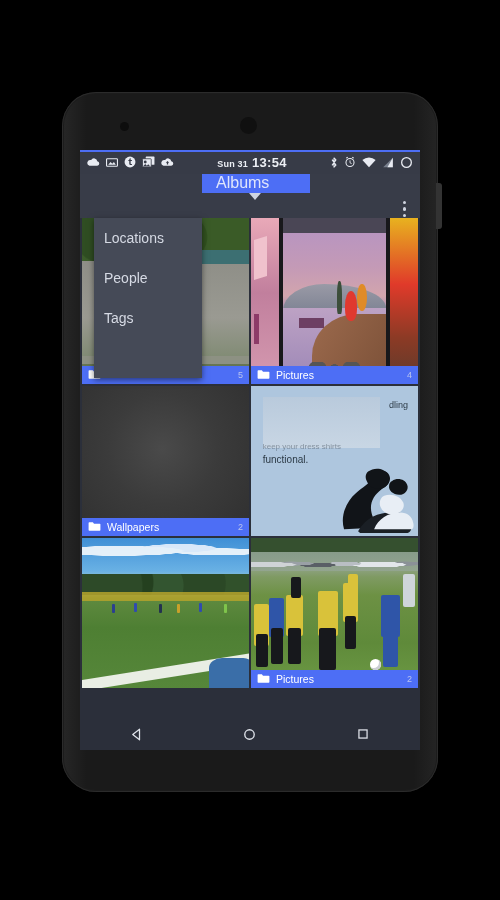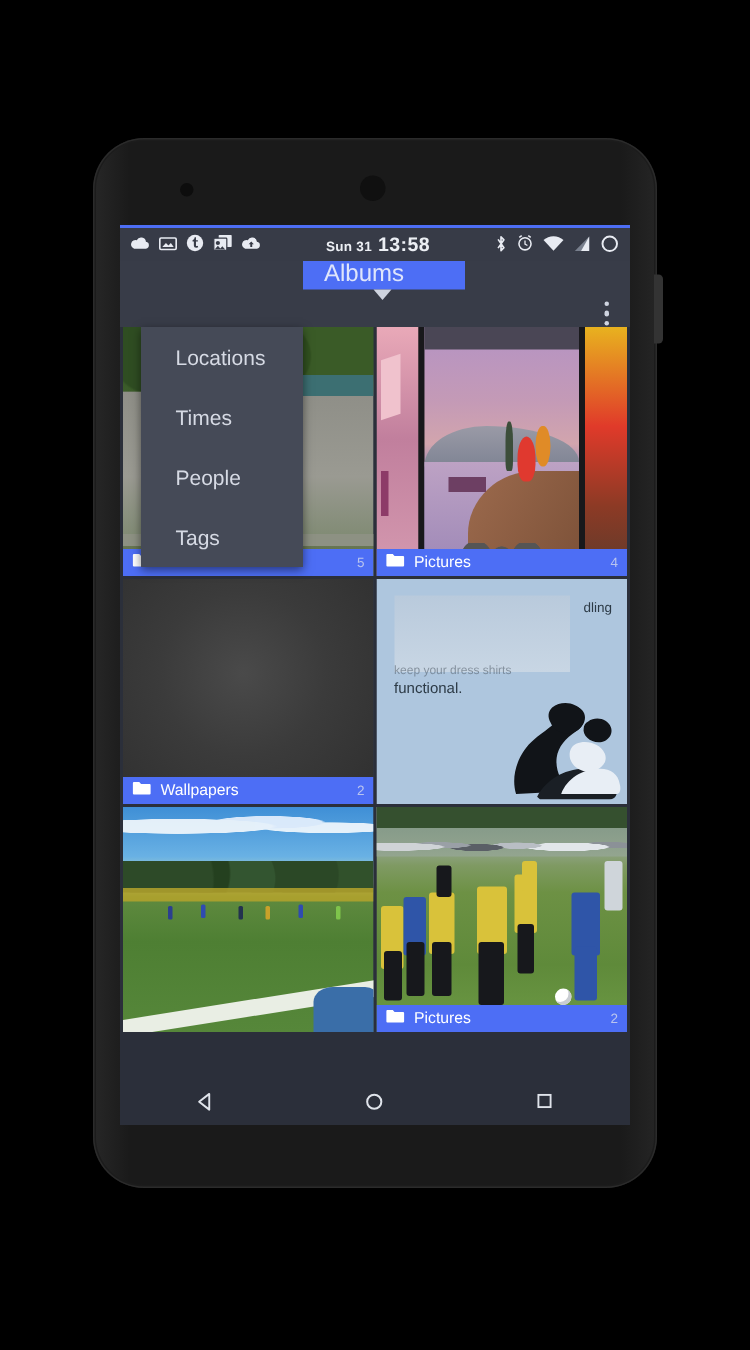--- a/index.html
+++ b/index.html
@@ -93,21 +93,21 @@
   .label .nm{white-space:nowrap;overflow:hidden;text-overflow:ellipsis;}
   .label .ct{margin-left:auto;color:#b9c4ef;font-size:9px;}
   .folder{flex:0 0 auto;}
 
   
   .dropdown{
     position:absolute;left:14px;top:68px;width:108px;height:160px;
     background:#454a57;box-shadow:0 2px 6px rgba(0,0,0,.5);z-index:30;
   }
   .ddi{
-    height:40px;display:flex;align-items:center;padding-left:23px;
+    height:40px;display:flex;align-items:center;padding-left:10px;
     color:#d6dae4;font-size:14px;box-sizing:border-box;
   }
 
   
   .navbar{
     position:absolute;left:0;right:0;bottom:0;height:32px;background:#2b2f3a;
     display:flex;align-items:center;justify-content:space-around;
   }
   .navbar .nb{display:flex;align-items:center;justify-content:center;width:60px;height:32px;}
 
@@ -243,21 +243,21 @@
         <span class="sicon">
           <svg width="13" height="10" viewBox="0 0 24 18">
               <path fill="#e8ebf2" d="M19 7.5a6 6 0 0 0-11.3-2A4.6 4.6 0 0 0 4.6 16H19a4.3 4.3 0 0 0 0-8.5z"></path>
               <path fill="#373b47" d="M12 7l3.2 3.6h-2v3.2h-2.4v-3.2h-2z"></path>
             </svg>
         </span>
       </div>
 
       <div class="sb-center">
         <span class="sb-date">Sun 31</span>
-        <span class="sb-time">13:58</span>
+        <span class="sb-time">13:54</span>
       </div>
 
       <div class="sb-right">
         <span class="sicon">
           <svg width="8" height="13" viewBox="0 0 12 20">
               <path d="M3 5.5L9 14l-3 3V3l3 3-6 8.5" fill="none" stroke="#e8ebf2" stroke-width="1.7" stroke-linejoin="round"></path>
             </svg>
         </span>
         <span class="sicon">
           <svg width="12" height="12" viewBox="0 0 22 22">
@@ -437,23 +437,20 @@
         </div>
       </div>
 
     </div>
 
     <div class="dropdown">
       <div class="ddi">
         <span>Locations</span>
       </div>
       <div class="ddi">
-        <span>Times</span>
-      </div>
-      <div class="ddi">
         <span>People</span>
       </div>
       <div class="ddi">
         <span>Tags</span>
       </div>
     </div>
 
     <div class="navbar">
       <div class="nb">
         <svg width="15" height="15" viewBox="0 0 20 20">

